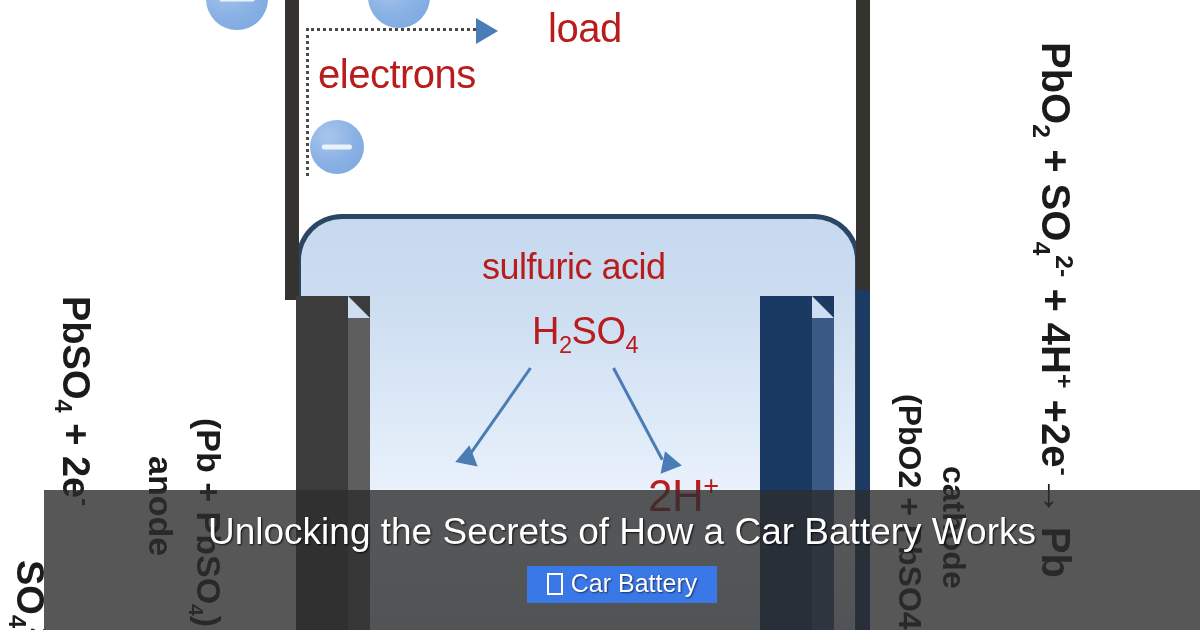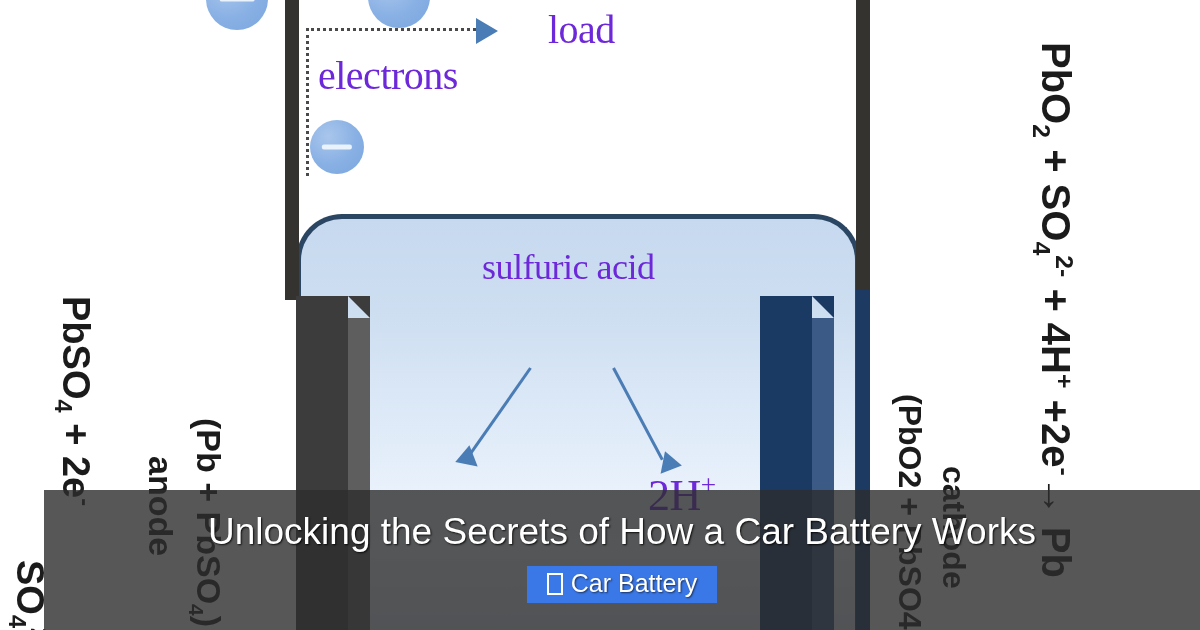--- a/index.html
+++ b/index.html
@@ -136,22 +136,22 @@
     border-radius: 2px;
     background: #eaf2fc;
   }
   .electron.e1 { left: 206px; top: -32px;  width: 62px; height: 62px; }
   .electron.e2 { left: 368px; top: -34px;  width: 62px; height: 62px; }
   .electron.e3 { left: 310px; top: 120px;  width: 54px; height: 54px; }
 
   
   .dlabel {
     position: absolute;
-    color: #6d28d9;
-    font-family: Liberation Serif, serif;
+    color: #b91c1c;
+    font-family: Liberation Sans, sans-serif;
     font-weight: 400;
     white-space: nowrap;
     letter-spacing: -0.5px;
   }
   .dlabel sub, .dlabel sup { font-size: 62%; }
 
   .lbl-load      { left: 548px; top: 6px;   font-size: 40px; }
   .lbl-electrons { left: 318px; top: 52px;  font-size: 40px; }
   .lbl-acid      { left: 482px; top: 246px; font-size: 36px; }
   .lbl-formula   { left: 532px; top: 310px; font-size: 38px; }
@@ -322,20 +322,21 @@
     <div class="electron e3">
       <span class="minus"></span>
     </div>
 
     <div class="dlabel lbl-load">load</div>
 
     <div class="dlabel lbl-electrons">electrons</div>
 
     <div class="dlabel lbl-acid">sulfuric acid</div>
 
+    <div class="dlabel lbl-formula"><span>H</span><sub>2</sub><span>SO</span><sub>4</sub></div>
 
     <div class="split-arrow sa-left">
       <div class="shaft"></div>
       <div class="head"></div>
     </div>
     <div class="split-arrow sa-right">
       <div class="shaft"></div>
       <div class="head"></div>
     </div>
 

